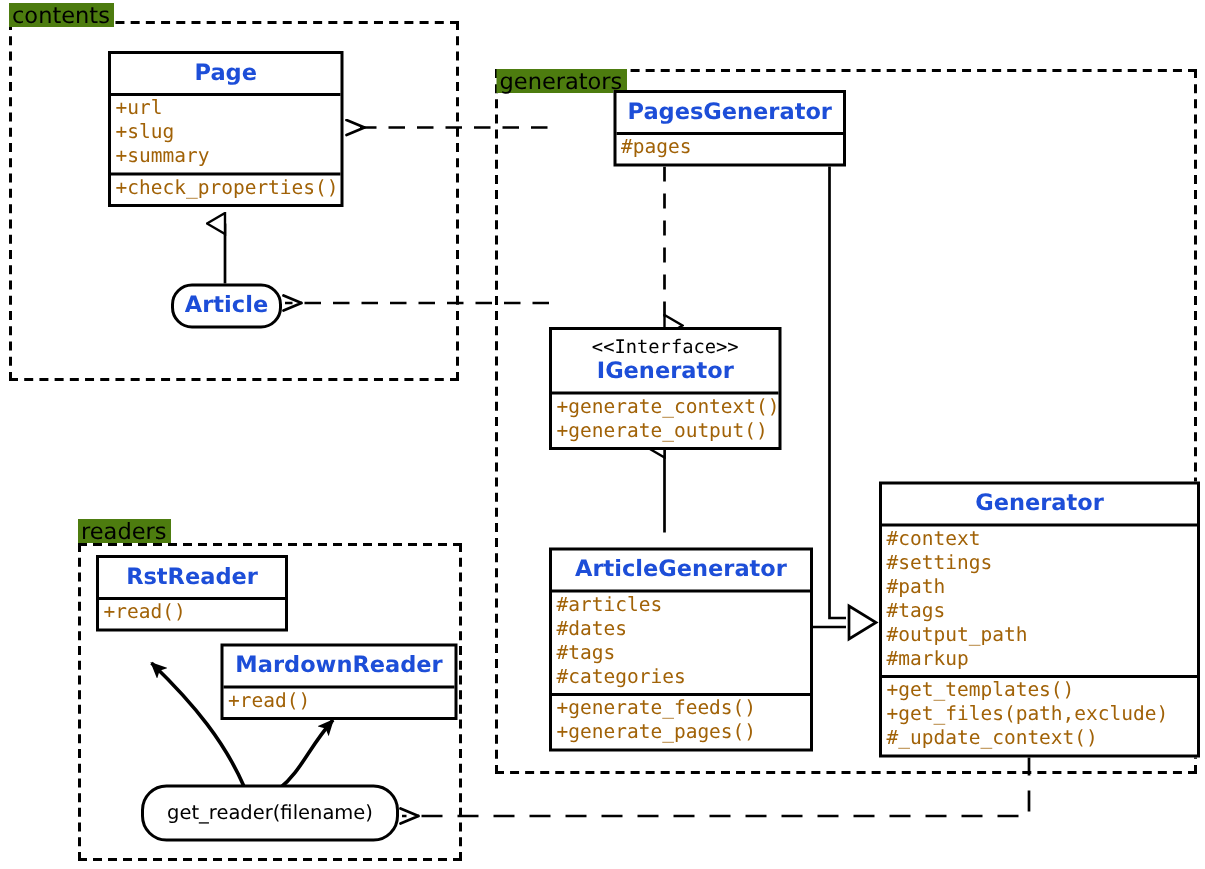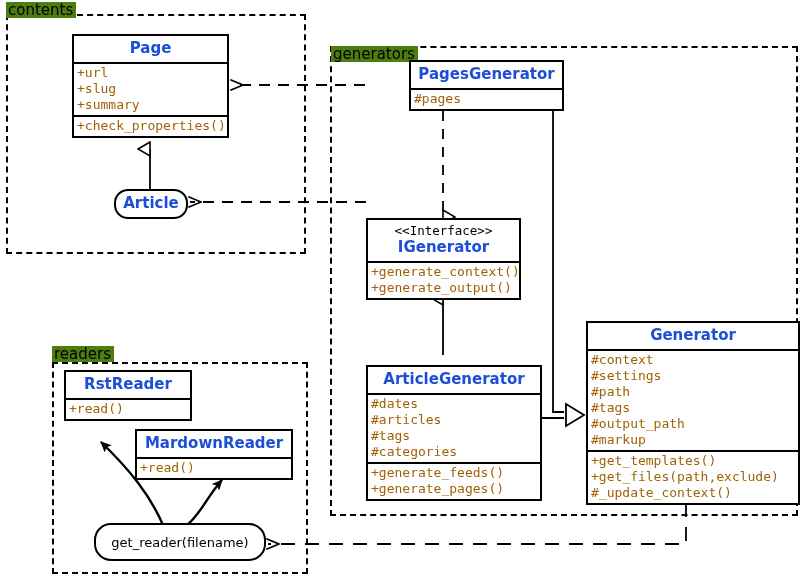--- a/index.html
+++ b/index.html
@@ -208,22 +208,22 @@
     <div class="uml-name" style="padding-top:1px;">IGenerator</div>
     <div class="uml-compartment">
       <div class="uml-member">+generate_context()</div>
       <div class="uml-member">+generate_output()</div>
     </div>
   </div>
 
   <div class="umlbox" style="left:366px; top:353px; width:176px;margin-top:12px;">
     <div class="uml-name">ArticleGenerator</div>
     <div class="uml-compartment">
+      <div class="uml-member">#articles</div>
       <div class="uml-member">#dates</div>
-      <div class="uml-member">#articles</div>
       <div class="uml-member">#tags</div>
       <div class="uml-member">#categories</div>
     </div>
     <div class="uml-compartment">
       <div class="uml-member">+generate_feeds()</div>
       <div class="uml-member">+generate_pages()</div>
     </div>
   </div>
 
   <div class="umlbox" style="left:586px; top:321px; width:214px;">
@@ -243,21 +243,21 @@
     </div>
   </div>
 
   <div class="umlbox" style="left:64px; top:370px; width:128px;">
     <div class="uml-name">RstReader</div>
     <div class="uml-compartment">
       <div class="uml-member">+read()</div>
     </div>
   </div>
 
-  <div class="umlbox" style="left:135px; top:429px; width:158px;">
+  <div class="umlbox" style="left:147px; top:429px; width:158px;">
     <div class="uml-name">MardownReader</div>
     <div class="uml-compartment">
       <div class="uml-member">+read()</div>
     </div>
   </div>
 
   <div class="plainbox" style="left:94px; top:523px; width:172px; height:38px;border-radius:17px;">
     <span class="label">get_reader(filename)</span>
   </div>
 

